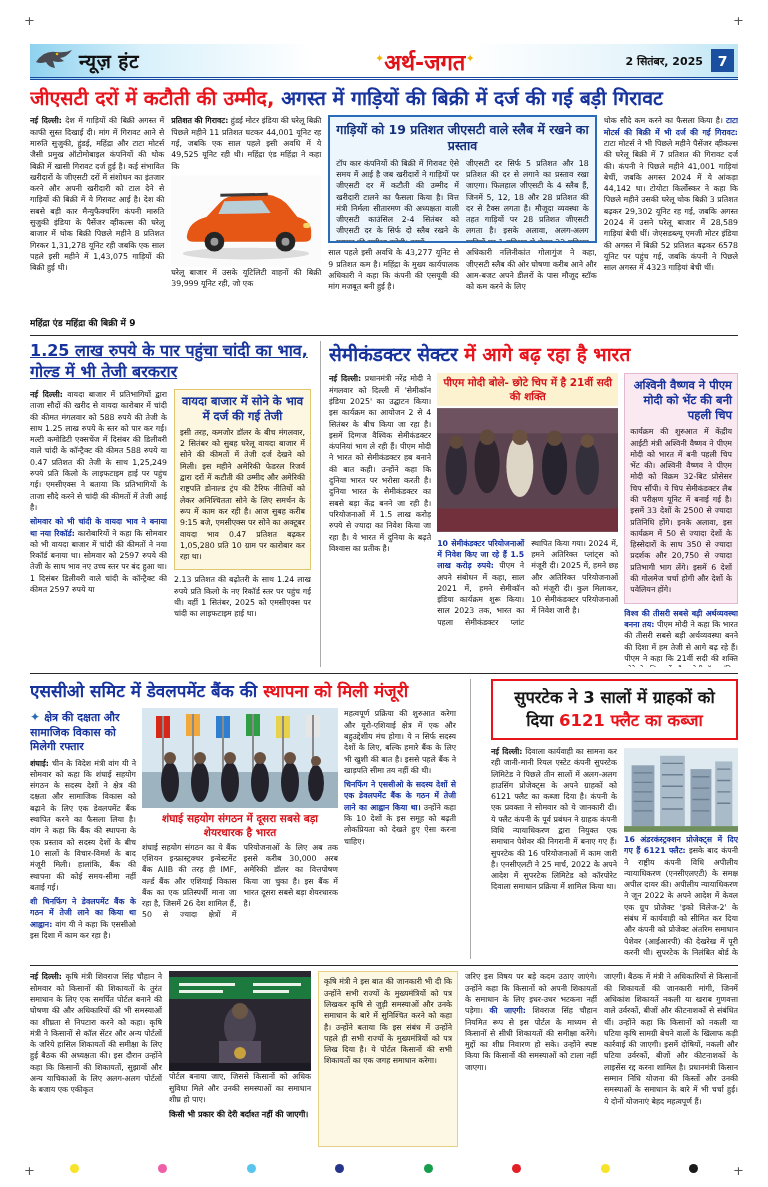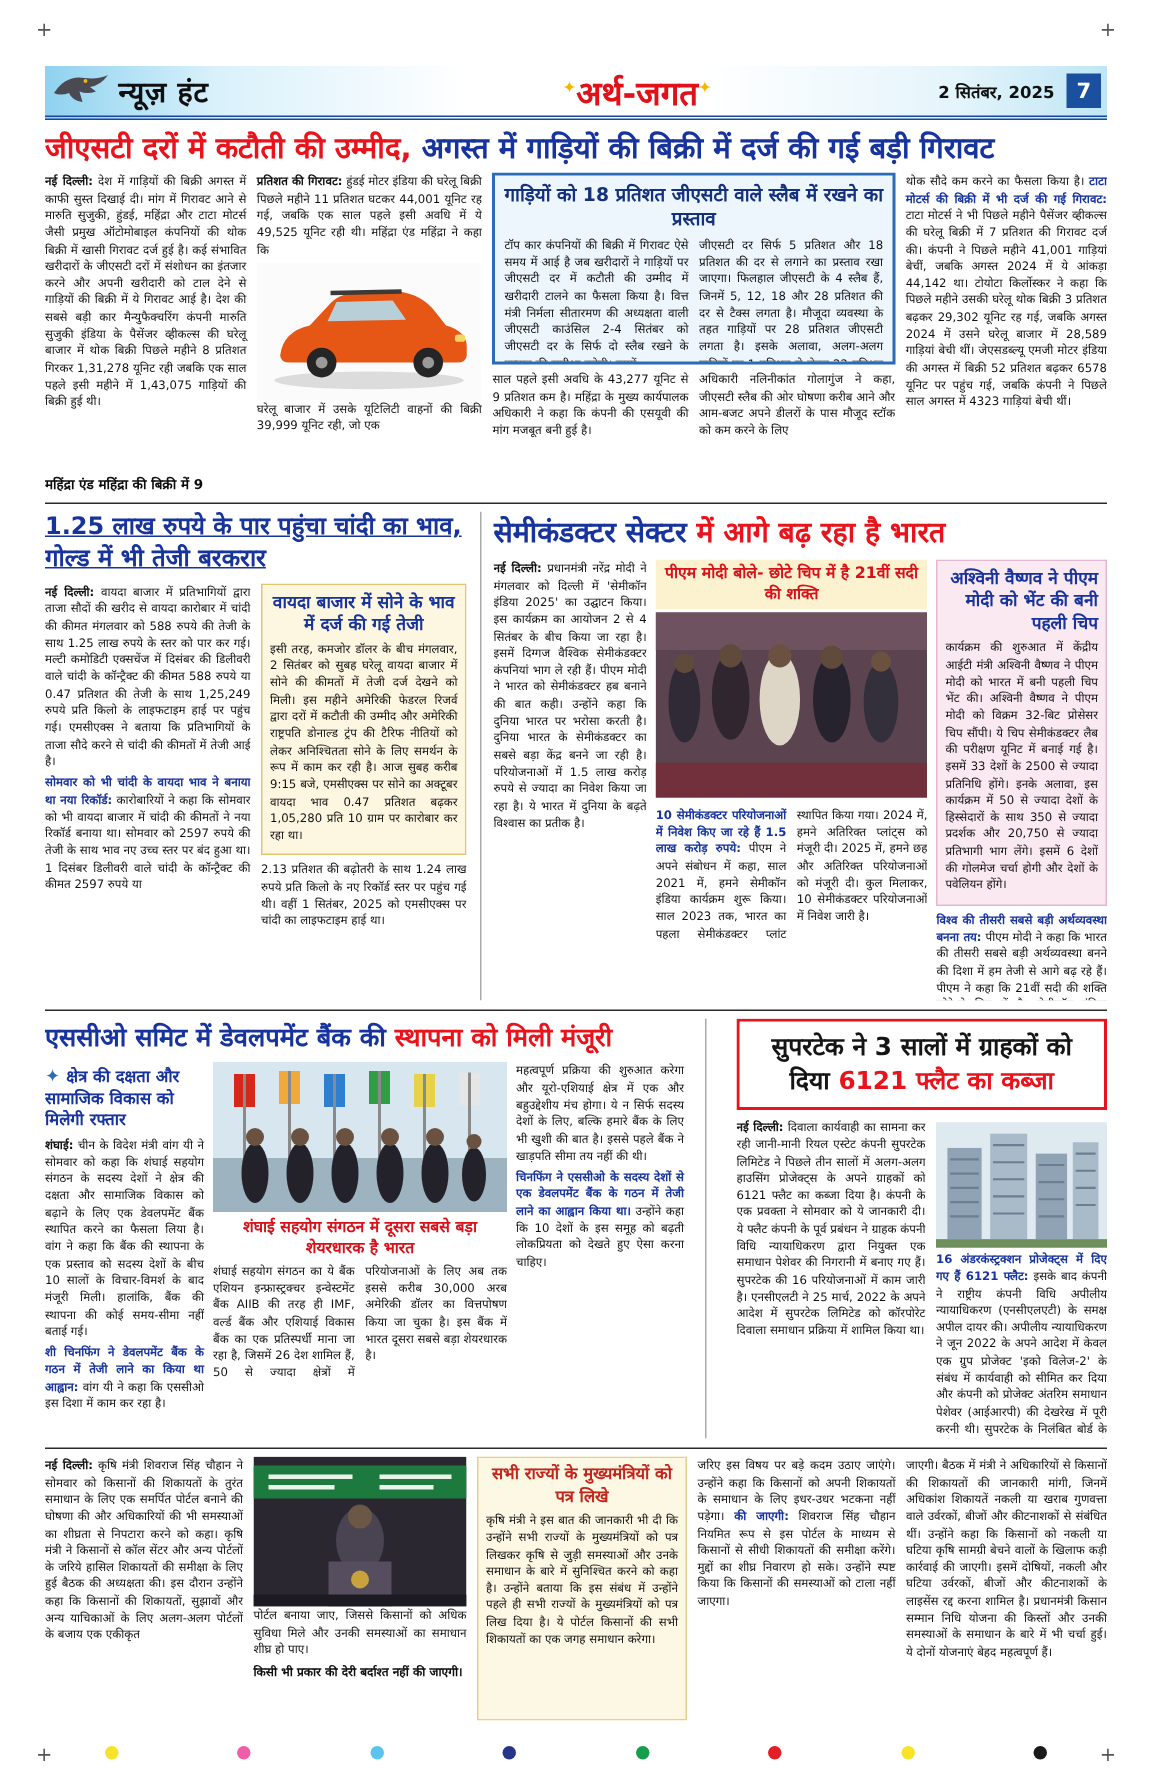--- a/index.html
+++ b/index.html
@@ -149,21 +149,21 @@
           <circle cx="44" cy="67" r="10" fill="#252525"></circle>
             <circle cx="44" cy="67" r="4" fill="#9a9a9a"></circle>
           <circle cx="116" cy="67" r="10" fill="#252525"></circle>
             <circle cx="116" cy="67" r="4" fill="#9a9a9a"></circle>
           <rect x="134" y="48" width="7" height="5" rx="2" fill="#f5d564"></rect>
         </svg>
         <p class="bt">घरेलू बाजार में उसके यूटिलिटी वाहनों की बिक्री 39,999 यूनिट रही, जो एक</p>
       </div>
       <div class="lcm col">
         <div class="box-blue">
-          <div class="bxt">गाड़ियों को 18 प्रतिशत जीएसटी वाले स्लैब में रखने का प्रस्ताव</div>
+          <div class="bxt">गाड़ियों को 19 प्रतिशत जीएसटी वाले स्लैब में रखने का प्रस्ताव</div>
           <div class="box-cols">
             <p class="bt">टॉप कार कंपनियों की बिक्री में गिरावट ऐसे समय में आई है जब खरीदारों ने गाड़ियों पर जीएसटी दर में कटौती की उम्मीद में खरीदारी टालने का फैसला किया है। वित्त मंत्री निर्मला सीतारमण की अध्यक्षता वाली जीएसटी काउंसिल 2-4 सितंबर को जीएसटी दर के सिर्फ दो स्लैब रखने के प्रस्ताव की समीक्षा करेगी। इसमें</p>
             <p class="bt">जीएसटी दर सिर्फ 5 प्रतिशत और 18 प्रतिशत की दर से लगाने का प्रस्ताव रखा जाएगा। फिलहाल जीएसटी के 4 स्लैब हैं, जिनमें 5, 12, 18 और 28 प्रतिशत की दर से टैक्स लगता है। मौजूदा व्यवस्था के तहत गाड़ियों पर 28 प्रतिशत जीएसटी लगता है। इसके अलावा, अलग-अलग गाड़ियों पर 1 प्रतिशत से लेकर 22 प्रतिशत तक क्षतिपूर्ति उपकर अलग से लगता है।</p>
           </div>
         </div>
         <div class="below-row">
           <p class="bt">साल पहले इसी अवधि के 43,277 यूनिट से 9 प्रतिशत कम है। महिंद्रा के मुख्य कार्यपालक अधिकारी ने कहा कि कंपनी की एसयूवी की मांग मजबूत बनी हुई है।</p>
           <p class="bt">अधिकारी नलिनीकांत गोलागुंज ने कहा, जीएसटी स्लैब की ओर घोषणा करीब आने और आम-बजट अपने डीलरों के पास मौजूद स्टॉक को कम करने के लिए</p>
         </div>
       </div>
@@ -342,21 +342,20 @@
             <circle cx="71" cy="40" r="8" fill="#6b5746"></circle>
             <rect x="50" y="70" width="42" height="30" fill="#564e5e"></rect>
             <circle cx="71" cy="82" r="6" fill="#c8a23c"></circle>
             <rect x="0" y="92" width="142" height="8" fill="#1c1a22"></rect>
           </svg>
           <p class="bt">पोर्टल बनाया जाए, जिससे किसानों को अधिक सुविधा मिले और उनकी समस्याओं का समाधान शीघ्र हो पाए।</p>
           <div class="bold-line">किसी भी प्रकार की देरी बर्दाश्त नहीं की जाएगी।</div>
         </div>
         <div class="f3">
           <div class="box-cream">
-            <div class="bxt">सभी राज्यों के मुख्यमंत्रियों को पत्र लिखे</div>
             <p class="bt">कृषि मंत्री ने इस बात की जानकारी भी दी कि उन्होंने सभी राज्यों के मुख्यमंत्रियों को पत्र लिखकर कृषि से जुड़ी समस्याओं और उनके समाधान के बारे में सुनिश्चित करने को कहा है। उन्होंने बताया कि इस संबंध में उन्होंने पहले ही सभी राज्यों के मुख्यमंत्रियों को पत्र लिख दिया है। ये पोर्टल किसानों की सभी शिकायतों का एक जगह समाधान करेगा।</p>
           </div>
         </div>
         <div class="f4">
           <p class="bt"><span>जरिए इस विषय पर बड़े कदम उठाए जाएंगे। उन्होंने कहा कि किसानों को अपनी शिकायतों के समाधान के लिए इधर-उधर भटकना नहीं पड़ेगा। </span><b class="blue">की जाएगी:</b><span> शिवराज सिंह चौहान नियमित रूप से इस पोर्टल के माध्यम से किसानों से सीधी शिकायतों की समीक्षा करेंगे। मुद्दों का शीघ्र निवारण हो सके। उन्होंने स्पष्ट किया कि किसानों की समस्याओं को टाला नहीं जाएगा।</span></p>
         </div>
         <div class="f5">
           <p class="bt">जाएगी। बैठक में मंत्री ने अधिकारियों से किसानों की शिकायतों की जानकारी मांगी, जिनमें अधिकांश शिकायतें नकली या खराब गुणवत्ता वाले उर्वरकों, बीजों और कीटनाशकों से संबंधित थीं। उन्होंने कहा कि किसानों को नकली या घटिया कृषि सामग्री बेचने वालों के खिलाफ कड़ी कार्रवाई की जाएगी। इसमें दोषियों, नकली और घटिया उर्वरकों, बीजों और कीटनाशकों के लाइसेंस रद्द करना शामिल है। प्रधानमंत्री किसान सम्मान निधि योजना की किस्तों और उनकी समस्याओं के समाधान के बारे में भी चर्चा हुई। ये दोनों योजनाएं बेहद महत्वपूर्ण हैं।</p>
         </div>
       </div>

